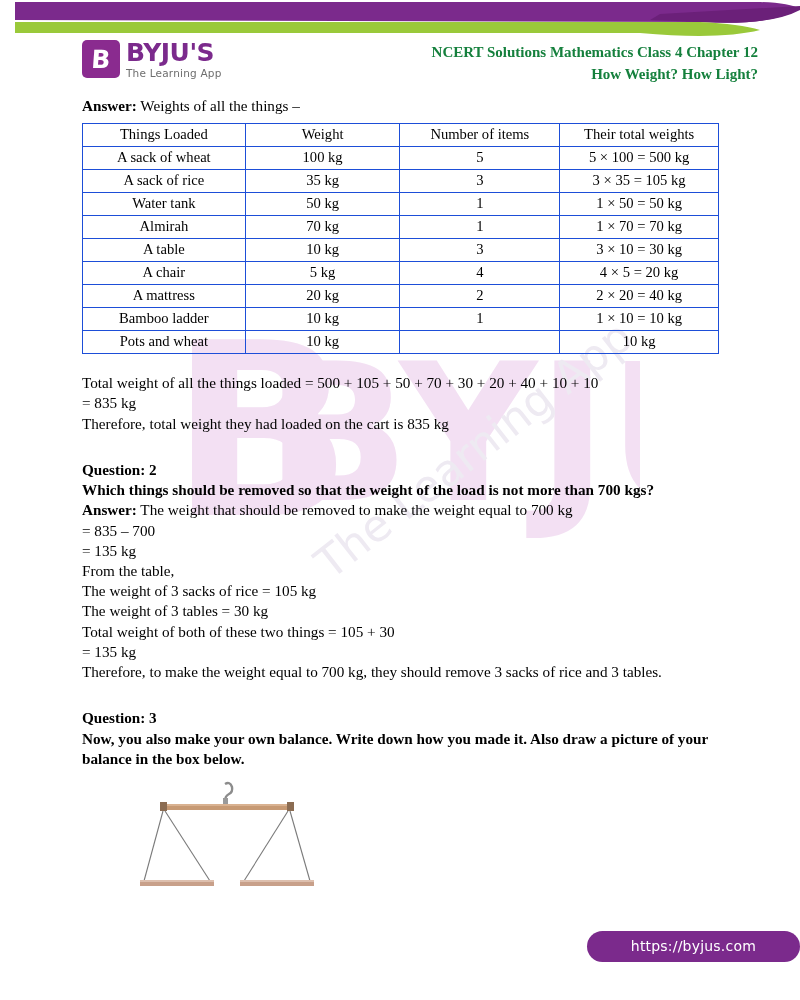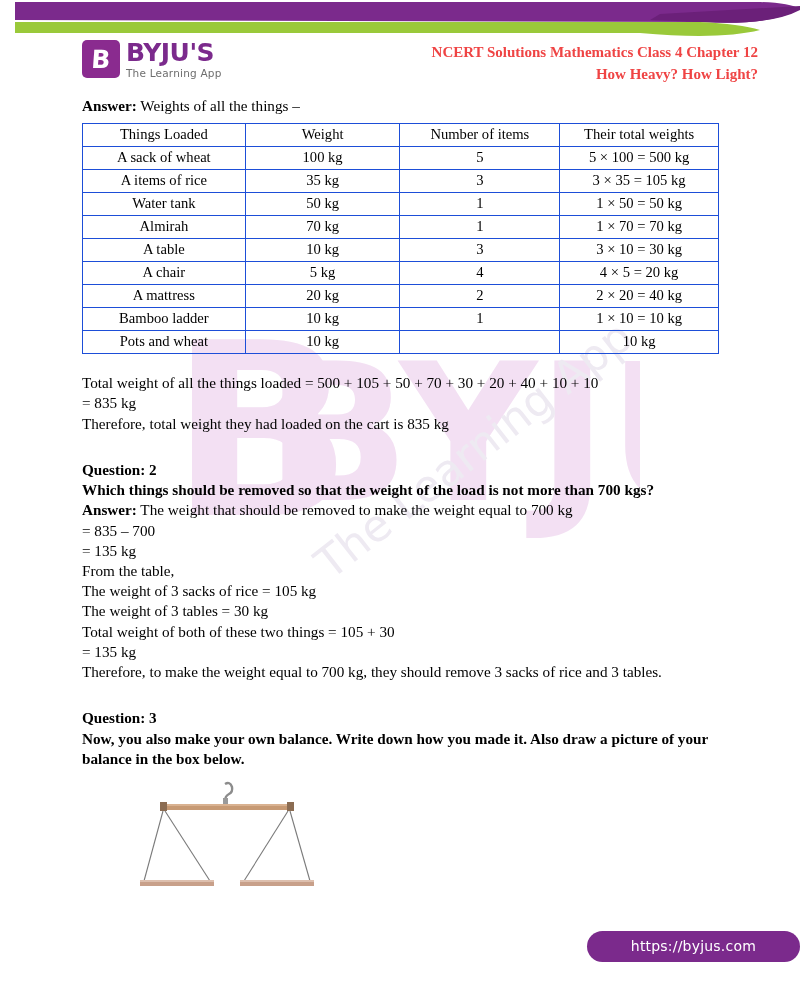--- a/index.html
+++ b/index.html
@@ -70,21 +70,21 @@
     margin-top: 3px;
     letter-spacing: 0.2px;
   }
   .doc-title {
     position: absolute;
     right: 42px; top: 8px;
     text-align: right;
     font-family: "Liberation Serif", serif;
     font-weight: bold;
     font-size: 15px;
-    color: #ef4444;
+    color: #15803d;
     line-height: 1.45;
   }
 
   
   .watermark {
     position: absolute;
     left: 170px; top: 300px;
     width: 470px; height: 320px;
     pointer-events: none;
     z-index: 0;
@@ -179,21 +179,21 @@
       <div class="logo-mark">
         <span class="bglyph">B</span>
       </div>
       <div class="logo-text">
         <span class="logo-word">BYJU'S</span>
         <span class="logo-tag">The Learning App</span>
       </div>
     </div>
     <div class="doc-title">
       <div>NCERT Solutions Mathematics Class 4 Chapter 12</div>
-      <div>How Heavy? How Light?</div>
+      <div>How Weight? How Light?</div>
     </div>
   </div>
 
   <div class="watermark">
     <svg width="470" height="320" viewBox="0 0 470 320">
       <text x="0" y="215" font-family="DejaVu Sans, sans-serif" font-size="240" font-weight="bold" fill="#f3e0f3">B</text>
       <text x="95" y="200" font-family="DejaVu Sans, sans-serif" font-size="190" font-weight="bold" fill="#f3e0f3">BYJU'S</text>
       <text x="150" y="250" font-family="DejaVu Sans, sans-serif" font-size="44" fill="#eeeaf2" transform="rotate(-38 200 250)">The Learning App</text>
     </svg>
   </div>
@@ -218,21 +218,21 @@
         </tr>
       </thead>
       <tbody>
         <tr>
             <td>A sack of wheat</td>
             <td>100 kg</td>
             <td>5</td>
             <td>5 × 100 = 500 kg</td>
           </tr>
         <tr>
-            <td>A items of rice</td>
+            <td>A sack of rice</td>
             <td>35 kg</td>
             <td>3</td>
             <td>3 × 35 = 105 kg</td>
           </tr>
         <tr>
             <td>Water tank</td>
             <td>50 kg</td>
             <td>1</td>
             <td>1 × 50 = 50 kg</td>
           </tr>

